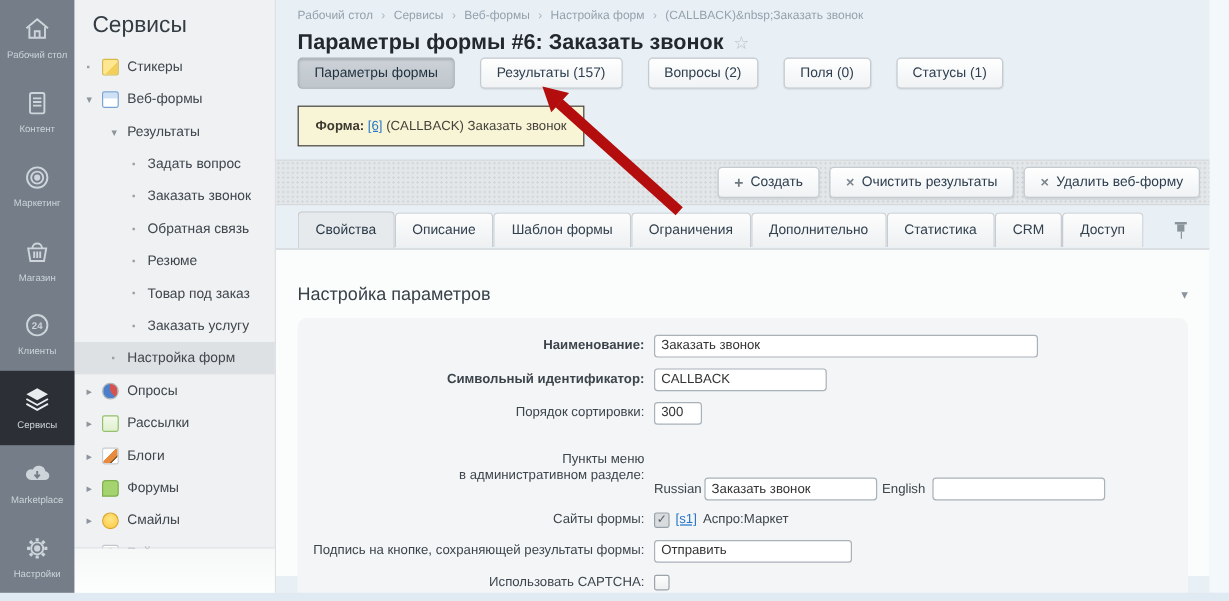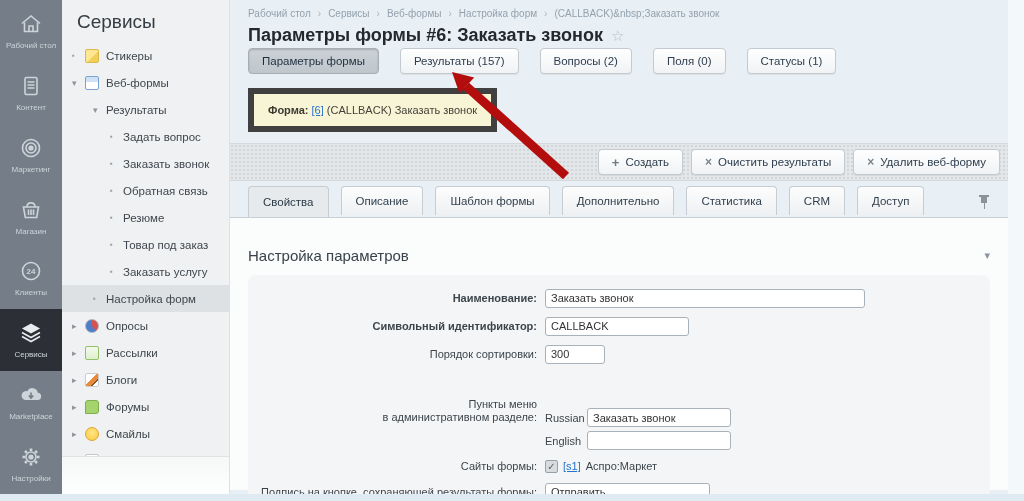--- a/index.html
+++ b/index.html
@@ -45,51 +45,51 @@
   .title-row { margin-top:6px; display:flex; align-items:center; gap:8px; }
   .page-title { font-size:18px; font-weight:bold; color:#23282d; }
   .fav-star { font-size:15px; color:#b6c0c9; cursor:pointer; }
 
   .btn { background:linear-gradient(#ffffff,#f0f2f4); border:1px solid #c3cad0; border-radius:4px; height:26px; padding:0 13px; font-size:11.5px; color:#2e3e4e; display:inline-flex; align-items:center; gap:6px; cursor:pointer; box-shadow:0 1px 1px rgba(0,0,0,.07); font-family:inherit; }
   .view-btns { margin-top:2px; display:flex; gap:21px; }
   .view-btns .btn.active { background:linear-gradient(#ccd2d7,#bfc6cc); border-color:#a7afb6; box-shadow:inset 0 1px 2px rgba(0,0,0,.18); color:#1f2f3e; }
   .btn .plus { color:#6f7980; font-weight:bold; font-size:13px; }
   .btn .cross { color:#7b858d; font-weight:bold; font-size:12px; }
 
-  .banner { margin-top:14px; display:inline-block; background:#f8f5d6; border:6px solid #404040; border-radius:0; padding:10px 14px; font-size:11px; color:#44423a; }
+  .banner { margin-top:14px; display:inline-block; background:#f8f5d6; border:1px solid #404040; border-radius:0; padding:10px 14px; font-size:11px; color:#44423a; }
   .banner b { color:#3c3a30; }
   .banner a { color:#2574c9; }
 
   .toolbar { margin:11px -18px 0; height:38px; background-color:#e4e7e9; background-image:radial-gradient(circle,#d2d6d9 1px,transparent 1px); background-size:4px 4px; border-top:1px solid #d5d9db; border-bottom:1px solid #d5d9db; display:flex; align-items:center; justify-content:flex-end; gap:8px; padding-right:8px; }
 
   .copy-ic { width:12px; height:13px; position:relative; display:inline-block; }
   .copy-ic::before { content:""; position:absolute; right:0; top:0; width:8px; height:10px; border:1px solid #8a949c; background:#e9ecee; }
   .copy-ic::after { content:""; position:absolute; left:0; bottom:0; width:8px; height:10px; border:1px solid #8a949c; background:#fff; }
 
-  .tabs-row { margin-top:5px; display:flex; gap:12px; align-items:flex-start; height:31px; }
+  .tabs-row { margin-top:5px; display:flex; gap:0; align-items:center; height:31px; }
   .tab { height:29px; padding:0 14px; border:1px solid #c6ccd1; border-bottom:none; border-radius:4px 4px 0 0; background:linear-gradient(#fdfdfd,#eef0f2); font-size:11.5px; color:#33414e; display:flex; align-items:center; cursor:pointer; }
   .tab.active { background:#e7eaec; height:31px; color:#2b3a47; }
   .pin-wrap { margin-left:auto; align-self:center; width:12px; height:16px; position:relative; cursor:pointer; }
   .pin-wrap i { position:absolute; left:1px; top:1px; width:10px; height:2px; background:#8a949c; }
   .pin-wrap b { position:absolute; left:3px; top:3px; width:6px; height:6px; background:#8a949c; }
   .pin-wrap u { position:absolute; left:5.5px; top:9px; width:1.5px; height:6px; background:#8a949c; }
 
   .panel { margin:0 -18px; background:#fbfdfd; border-top:1px solid #c9ced3; height:273px; padding:16px 18px; position:relative; }
   .section-head { padding-top:13px; display:flex; align-items:center; }
   .section-title { font-size:15px; color:#39424a; }
   .collapse-arrow { margin-left:auto; color:#8b949c; font-size:11px; cursor:pointer; }
 
   .form-box { margin-top:11px; background:#f3f5f6; border-radius:8px; padding:9px 0 10px; }
   .frow { display:flex; align-items:center; min-height:28px; }
   .frow.compact { min-height:24px; }
   .flabel { width:297px; flex:none; text-align:right; padding-right:8px; font-size:11px; color:#3d454c; line-height:13px; }
   .flabel.bold { font-weight:bold; }
   .inp { height:19px; border:1px solid #a9b1b9; border-radius:3px; font-size:11px; padding:1px 5px; color:#333; background:#fff; font-family:inherit; }
-  .w320{width:320px} .w170{width:144px} .w60{width:60px} .w165{width:165px}
-  .lang-grid { display:flex; flex-direction:column; gap:4px;margin-top:36px; }
+  .w320{width:320px} .w170{width:144px} .w60{width:40px} .w165{width:165px}
+  .lang-grid { display:flex; gap:4px;margin-top:36px; }
   .lang-row { display:flex; align-items:center; }
   .lang-name { width:42px; font-size:11px; color:#3d454c; }
   .cbx { width:13px; height:13px; border:1px solid #9aa2aa; border-radius:2px; background:linear-gradient(#fdfdfd,#eef0f1); display:inline-flex; align-items:center; justify-content:center; font-size:10px; color:#59636b; cursor:pointer; }
   .cbx.checked { background:#d9dcdf; border-color:#99a1a8; }
   .sites-val { font-size:11px; color:#3d454c; display:flex; align-items:center; gap:5px; }
   .sites-val a { color:#2574c9; }
 
   .arrow-overlay { position:absolute; left:0; top:0; width:1024px; height:501px; pointer-events:none; z-index:50; }
 </style>
 </head>
@@ -298,20 +298,21 @@
     <button class="btn">
       <span class="cross">×</span>
       <span>Удалить веб-форму</span>
     </button>
   </div>
 
   <div class="tabs-row">
     <div class="tab active">Свойства</div>
     <div class="tab">Описание</div>
     <div class="tab">Шаблон формы</div>
+    <div class="tab">Ограничения</div>
     <div class="tab">Дополнительно</div>
     <div class="tab">Статистика</div>
     <div class="tab">CRM</div>
     <div class="tab">Доступ</div>
     <span class="pin-wrap">
         <i></i>
         <b></b>
         <u></u>
       </span>
   </div>

